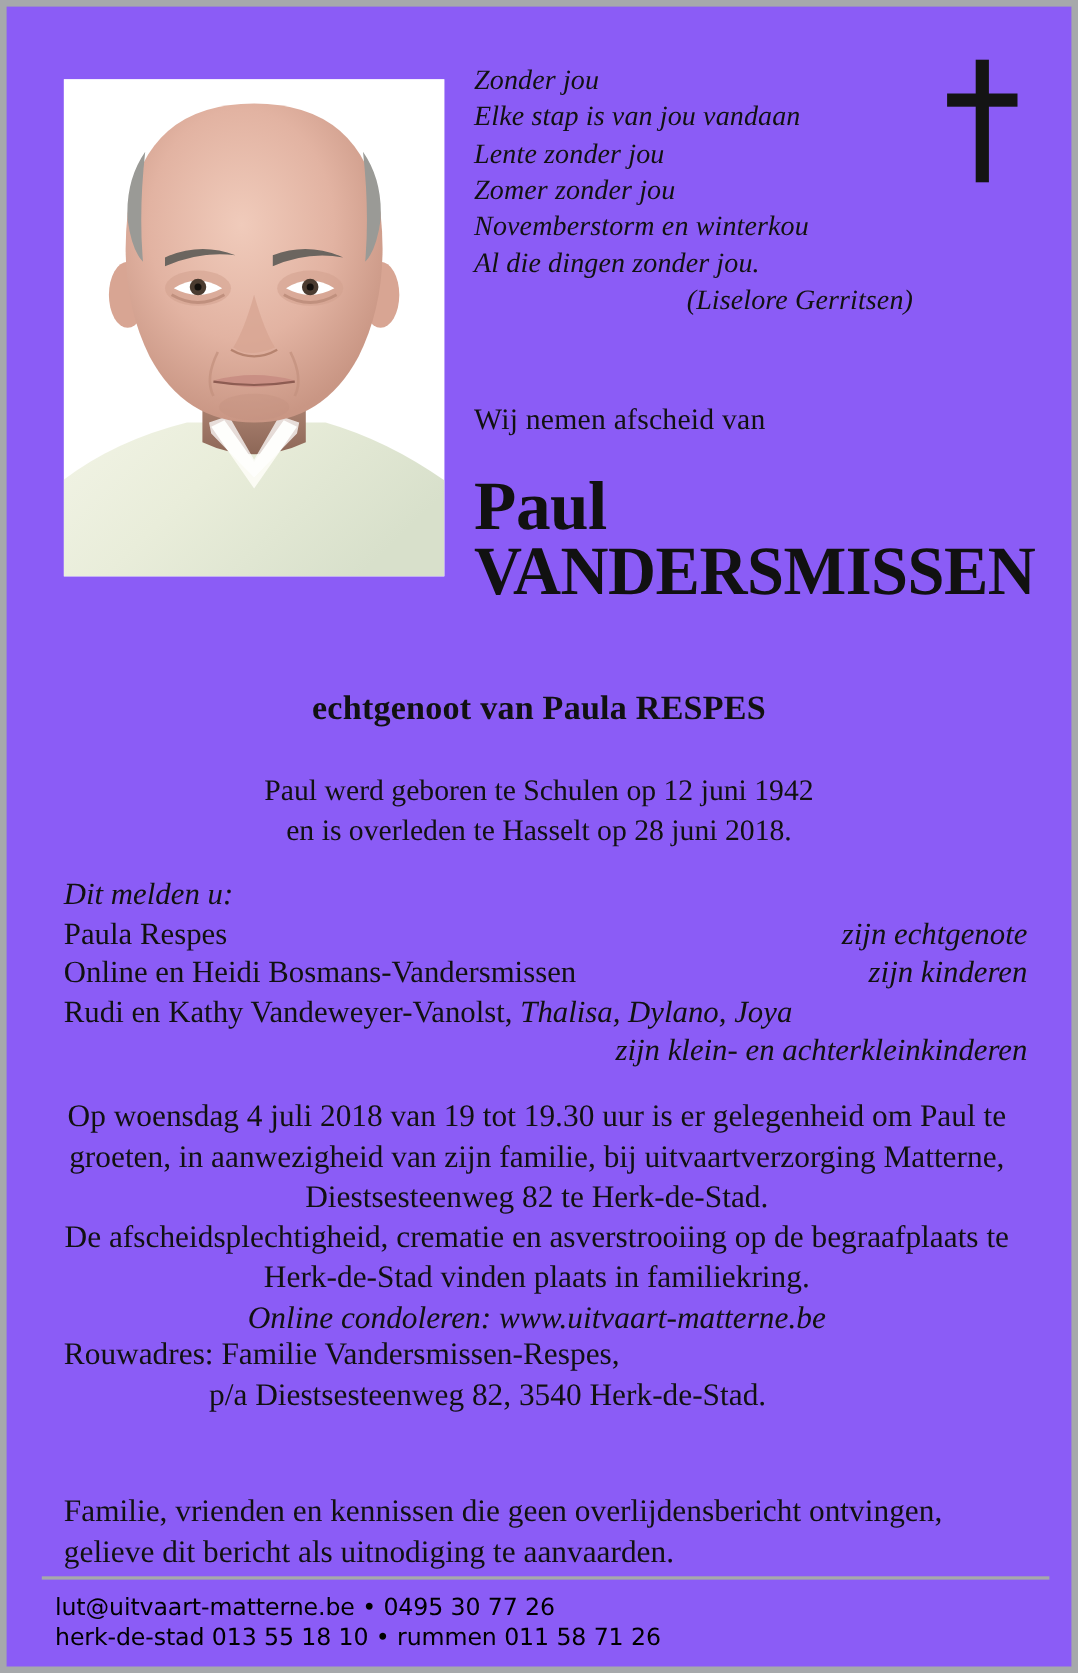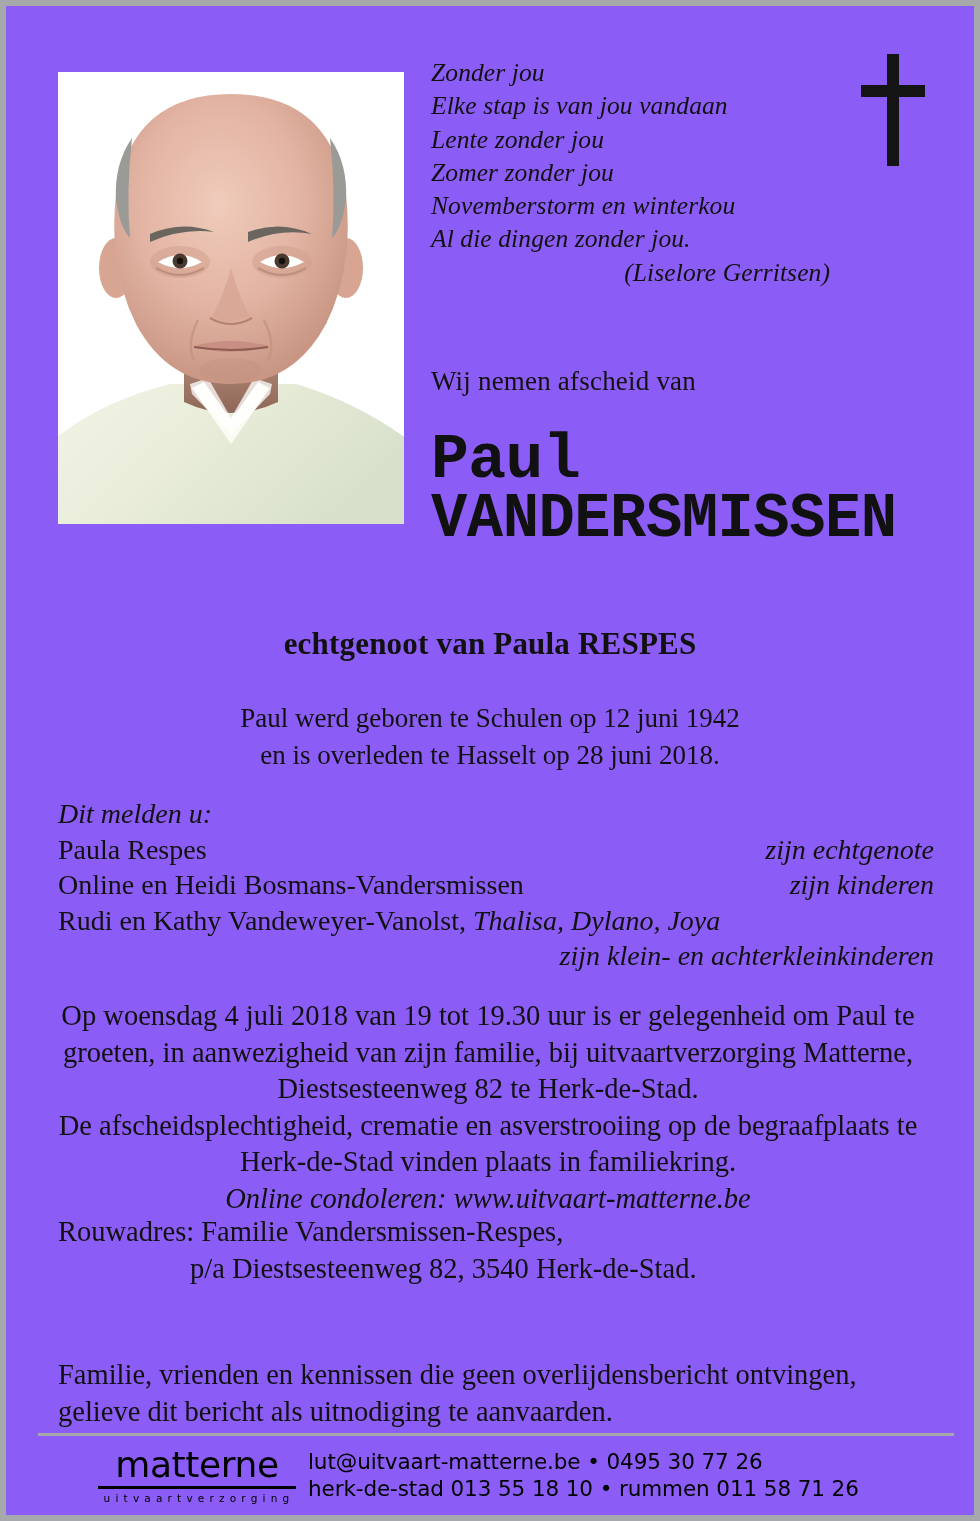--- a/index.html
+++ b/index.html
@@ -68,21 +68,21 @@
     top: 360px;
     font-size: 27px;
     letter-spacing: .2px;
     text-align: right;
   }
   .name-block {
     position: absolute;
     left: 425px;
     top: 425px;
     width: 530px;
-    font-family: Liberation Mono, monospace;
+    font-family: Liberation Serif, serif;
     font-weight: bold;
     line-height: .94;
     letter-spacing: -0.5px;
   }
   .name-first { font-size: 63px; }
   .name-last  { font-size: 63px; transform: scaleX(.96); transform-origin: left center; }
 
   
   .spouse {
     position: absolute;
@@ -345,24 +345,19 @@
 
   <div class="address">
     <div>Rouwadres: Familie Vandersmissen-Respes,</div>
     <div class="line2">p/a Diestsesteenweg 82, 3540 Herk-de-Stad.</div>
   </div>
 
   <div class="closing">Familie, vrienden en kennissen die geen overlijdensbericht ontvingen, gelieve dit bericht als uitnodiging te aanvaarden.</div>
 
   <div class="footer-rule"></div>
   <div class="footer">
-    <div class="logo">
-      <div class="logo-word">matterne</div>
-      <div class="logo-rule"></div>
-      <div class="logo-sub">uitvaartverzorging</div>
-    </div>
     <div class="contact">
       <div>lut@uitvaart-matterne.be • 0495 30 77 26</div>
       <div>herk-de-stad 013 55 18 10 • rummen 011 58 71 26</div>
     </div>
   </div>
 
 </div>
 
 </body></html>

